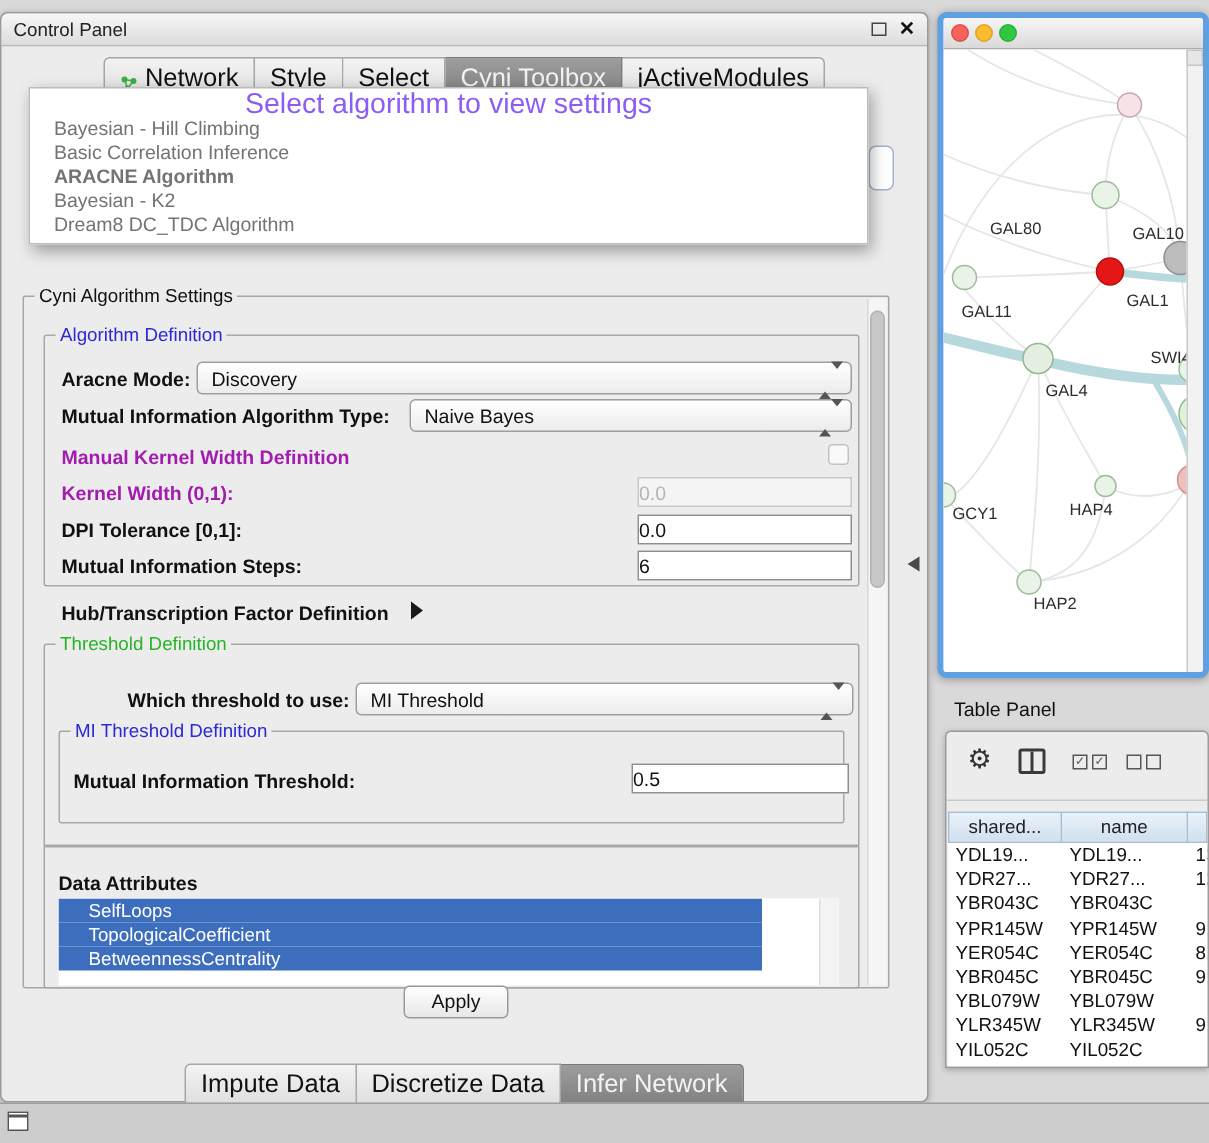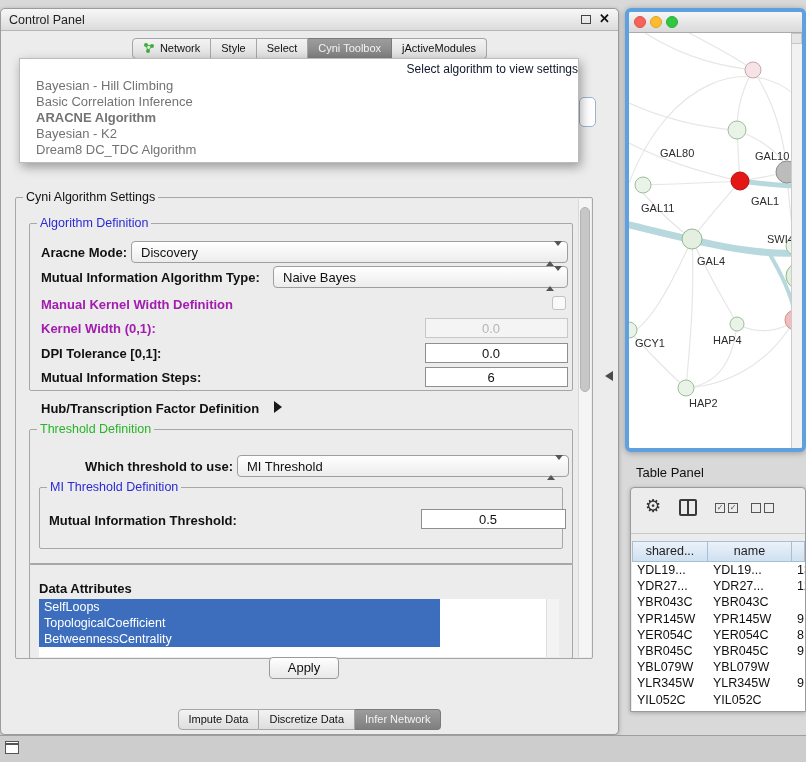--- a/index.html
+++ b/index.html
@@ -11,59 +11,59 @@
   #control-panel{position:absolute;left:0;top:8px;width:619px;height:727px;background:#ececec;border:1px solid #9b9b9b;border-radius:5px;box-shadow:0 1px 4px rgba(0,0,0,.25)}
   .cp-titlebar{position:absolute;left:0;top:0;right:0;height:22px;background:linear-gradient(#f7f7f7,#dcdcdc);border-bottom:1px solid #b5b5b5;border-radius:5px 5px 0 0}
   .cp-title{position:absolute;left:8px;top:4px;font-size:12.5px;color:#222}
   .win-btns{position:absolute;right:8px;top:4px;display:flex;gap:8px;align-items:center}
   .float-glyph{width:10px;height:9px;border:1.5px solid #444;background:transparent}
   .close-glyph{font-weight:bold;font-size:13px;color:#111;line-height:12px}
 
   .tabbar{position:absolute;left:0;right:0;display:flex;justify-content:center}
   #top-tabs{top:29px}
   #bottom-tabs{top:700px}
-  .tab{padding:3px 10px 4px;background:linear-gradient(#f3f3f3,#dedede);border:1px solid #a6a6a6;border-left:none;font-size:11px;display:flex;align-items:flex-end;gap:5px;white-space:nowrap;cursor:default}
+  .tab{padding:3px 10px 4px;background:linear-gradient(#f3f3f3,#dedede);border:1px solid #a6a6a6;border-left:none;font-size:17px;display:flex;align-items:flex-end;gap:5px;white-space:nowrap;cursor:default}
   .tab:first-child{border-left:1px solid #a6a6a6;border-radius:4px 0 0 4px}
   .tab:last-child{border-radius:0 4px 4px 0}
   .tab.selected{background:linear-gradient(#9d9d9d,#7f7f7f);color:#f3f3f3;border-color:#7a7a7a}
 
   
   #algo-dropdown{position:absolute;left:18px;top:49px;width:560px;background:#fff;border:1px solid #bcbcbc;box-shadow:2px 4px 10px rgba(0,0,0,.35);z-index:40;padding:2px 0 4px}
-  .dd-prompt{text-align:right;color:#0f172a;height:17px;line-height:17px;font-size:12px}
+  .dd-prompt{text-align:center;color:#8b5cf6;height:17px;line-height:17px;font-size:19px}
   .dd-item{height:16px;line-height:16px;padding-left:16px;color:#737373}
   .dd-item.highlight{font-weight:bold}
 
   .bg-sliver{position:absolute;left:578px;top:88px;width:17px;height:30px;border:1px solid #9db4cc;border-radius:5px;background:#fff}
 
   
   .group{position:absolute;border:1px solid #a7a7a7;border-radius:2px}
   .legend{position:absolute;background:#ececec;padding:0 3px;font-size:12.5px;white-space:nowrap;z-index:5}
   .legend.blue{color:#2a2ad4}
   .legend.green{color:#27b427}
 
   .lbl{position:absolute;font-weight:bold;font-size:13px;white-space:nowrap}
   .lbl.disabled{color:#a21caf}
 
   .combo{position:absolute;height:22px;background:linear-gradient(#ffffff,#ececec);border:1px solid #9e9e9e;border-radius:4px}
   .combo .val{position:absolute;left:9px;top:3px;font-size:13px}
   .combo .arrows{position:absolute;right:5px;top:4px}
   .arr-up{width:0;height:0;border-left:4px solid transparent;border-right:4px solid transparent;border-bottom:5px solid #555;margin-bottom:3px}
   .arr-dn{width:0;height:0;border-left:4px solid transparent;border-right:4px solid transparent;border-top:5px solid #555}
 
-  .field{position:absolute;height:20px;background:#fff;border:1px solid #8f8f8f;font-size:13px;text-align:center;padding:2px 11px 0 0}
+  .field{position:absolute;height:20px;background:#fff;border:1px solid #8f8f8f;font-size:13px;text-align:left;padding:2px 11px 0 0}
   .field.disabled{background:#f4f4f4;color:#b5b5b5;border-color:#c8c8c8}
 
   .checkbox{position:absolute;width:14px;height:14px;border:1px solid #c2c2c2;border-radius:3px;background:#f9f9f9}
 
   .disc-right{display:inline-block;width:0;height:0;border-top:6px solid transparent;border-bottom:6px solid transparent;border-left:8px solid #1a1a1a}
   .disc-down{display:inline-block;width:0;height:0;border-left:6px solid transparent;border-right:6px solid transparent;border-top:8px solid #1a1a1a}
 
   #attr-list{position:absolute;left:38px;top:590px;width:520px;height:58px;background:#fff;overflow:hidden}
   .attr-scroll{position:absolute;right:0;top:0;width:13px;height:100%;background:#f3f3f3;border-left:1px solid #ddd}
-  .attr-item{height:16px;line-height:16px;background:#3d6ebe;color:#fff;font-size:12.5px;padding-left:5px;width:401px}
+  .attr-item{height:16px;line-height:16px;background:#3d6ebe;color:#fff;font-size:12.5px;padding-left:20px;width:469px}
 
   #settings-scrollbar{position:absolute;left:577px;top:190px;width:13px;height:458px;background:#f5f5f5;border-left:1px solid #d8d8d8}
   #settings-thumb{position:absolute;left:1px;top:8px;width:10px;height:185px;background:#c7c7c7;border:1px solid #b2b2b2;border-radius:5px}
 
   #apply-btn{position:absolute;left:268px;top:648px;width:70px;height:22px;border:1px solid #9a9a9a;border-radius:4px;background:linear-gradient(#fefefe,#e8e8e8);text-align:center;line-height:20px;font-size:13px}
 
   
   #network-window{position:absolute;left:625px;top:8px;width:181px;height:444px;border:4px solid #5ea0e0;border-radius:6px;background:#fff;overflow:hidden;box-shadow:0 1px 6px rgba(0,0,0,.3)}
   .nw-titlebar{position:absolute;left:0;top:0;right:0;height:21px;background:linear-gradient(#f6f6f6,#d9d9d9);border-bottom:1px solid #ababab}
   .traffic{position:absolute;top:4px;width:12px;height:12px;border-radius:50%}

